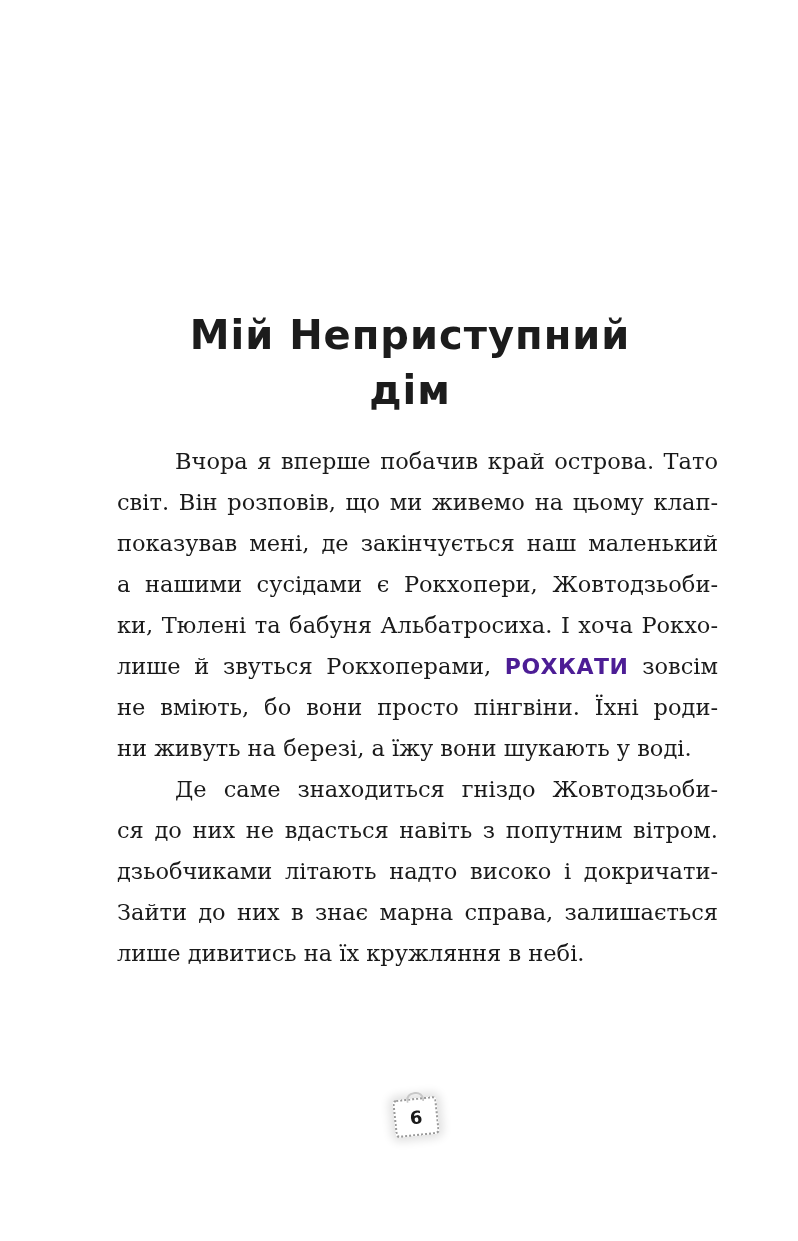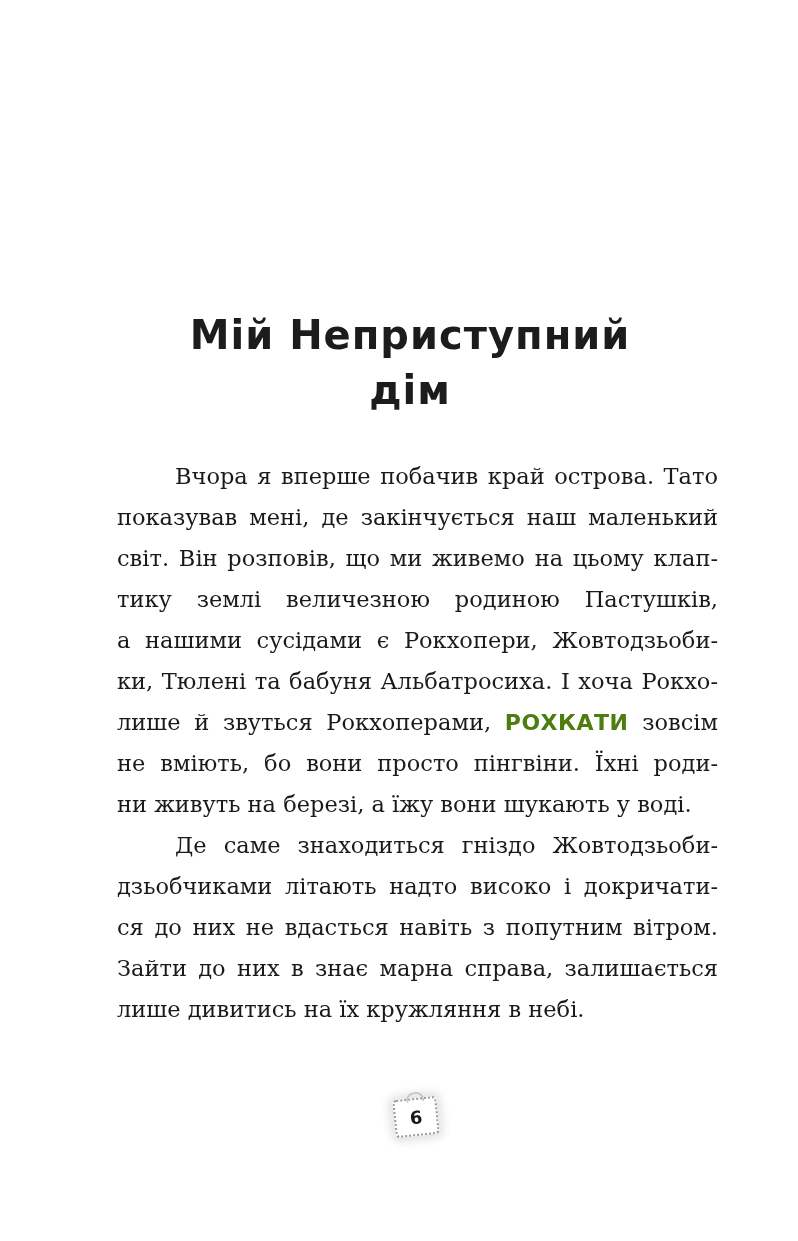--- a/index.html
+++ b/index.html
@@ -33,21 +33,21 @@
       line-height: 55px;
       letter-spacing: 1px;
       color: #1c1c1c;
     }
     .chapter-title .title-line {
       display: block;
     }
     .body-text {
       position: absolute;
       left: 117px;
-      top: 456px;
+      top: 441px;
       width: 601px;
       font-family: "DejaVu Serif", serif;
       font-size: 22.5px;
       line-height: 41px;
       color: #1a1a1a;
     }
     .text-line {
       display: block;
       white-space: nowrap;
       text-align: justify;
@@ -58,21 +58,21 @@
       padding-left: 58px;
     }
     .text-line.last {
       text-align-last: left;
     }
     .emph-word {
       font-family: "DejaVu Sans", sans-serif;
       font-weight: bold;
       font-size: 22px;
       letter-spacing: 0.5px;
-      color: #4d7c0f;
+      color: #4c1d95;
       margin-top: 39px;
     }
     .page-badge {
       position: absolute;
       left: 394px;
       top: 1098px;
       width: 40px;
       height: 34px;
       background: #ffffff;
       border: 2px dotted #9a9a9a;
@@ -107,31 +107,30 @@
 
 <div class="page">
 
   <h1 class="chapter-title" style="margin:0;">
     <span class="title-line">Мій Неприступний</span>
     <span class="title-line">дім</span>
   </h1>
 
   <div class="body-text">
     <span class="text-line indent">Вчора я вперше побачив край острова. Тато</span>
+    <span class="text-line">світ. Він розповів, що ми живемо на цьому клап-</span>
     <span class="text-line">показував мені, де закінчується наш маленький</span>
-    <span class="text-line">світ. Він розповів, що ми живемо на цьому клап-</span>
-    <span class="text-line">тику землі величезною родиною Пастушків,</span>
     <span class="text-line">а нашими сусідами є Рокхопери, Жовтодзьоби-</span>
     <span class="text-line">ки, Тюлені та бабуня Альбатросиха. І хоча Рокхо-</span>
     <span class="text-line"><span>лише й звуться Рокхоперами, </span><span class="emph-word">РОХКАТИ</span><span> зовсім</span></span>
     <span class="text-line">не вміють, бо вони просто пінгвіни. Їхні роди-</span>
     <span class="text-line last">ни живуть на березі, а їжу вони шукають у воді.</span>
     <span class="text-line indent">Де саме знаходиться гніздо Жовтодзьоби-</span>
+    <span class="text-line">ся до них не вдасться навіть з попутним вітром.</span>
     <span class="text-line">дзьобчиками літають надто високо і докричати-</span>
-    <span class="text-line">ся до них не вдасться навіть з попутним вітром.</span>
     <span class="text-line">Зайти до них в знає марна справа, залишається</span>
     <span class="text-line last">лише дивитись на їх кружляння в небі.</span>
   </div>
 
   <div class="page-badge">
     <span class="page-number">6</span>
   </div>
 
 </div>
 

